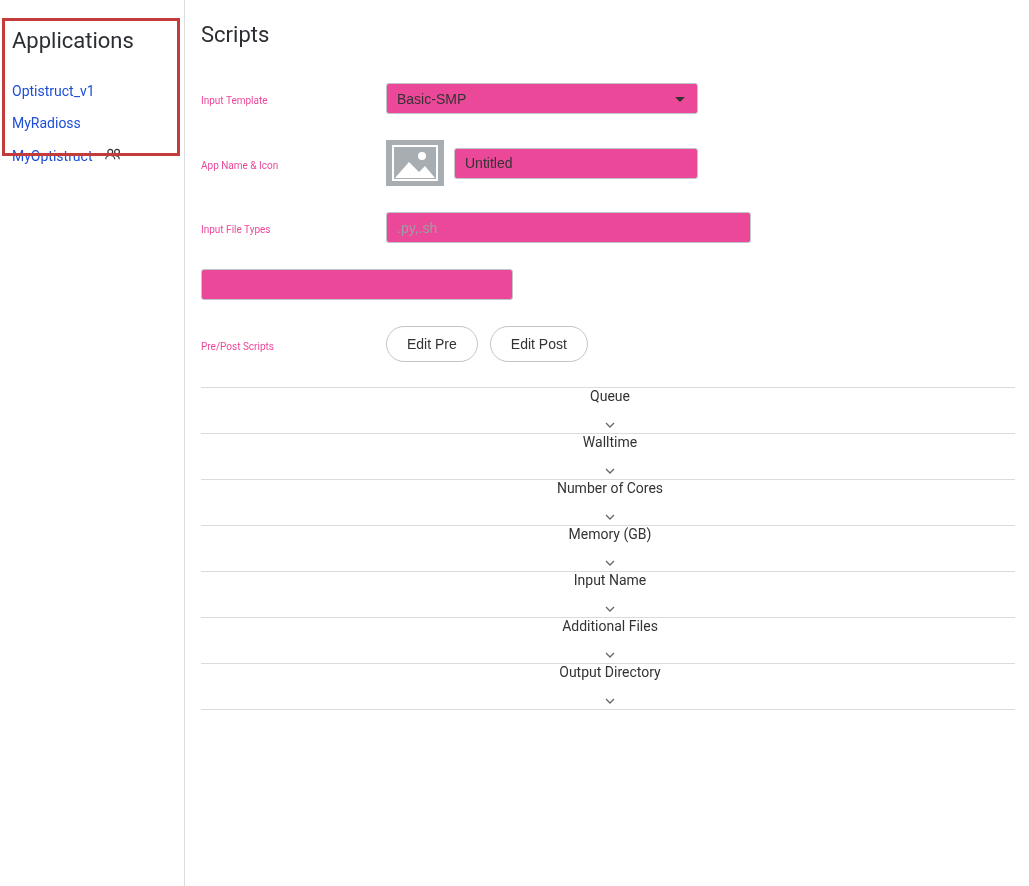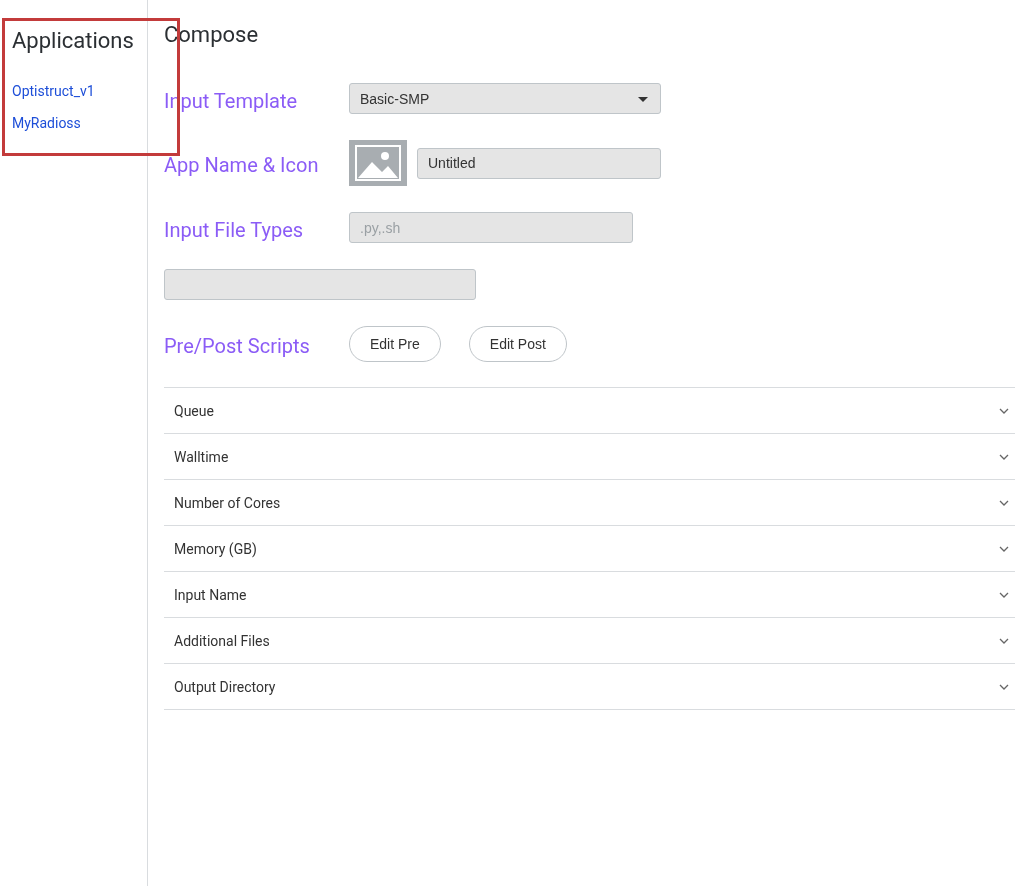--- a/index.html
+++ b/index.html
@@ -6,21 +6,21 @@
   body {
     font-family: -apple-system, BlinkMacSystemFont, "Segoe UI", Roboto, Helvetica, Arial, sans-serif;
     font-size: 14px;
     color: #333;
     background: #fff;
     width: 1029px;
     height: 886px;
     display: flex;
   }
   .sidebar {
-    width: 148px;
+    width: 185px;
     padding: 8px 0 0 10px;
     border-right: 1px solid #d9dcdf;
     position: relative;
   }
   .sidebar-hl {
     position: absolute;
     top: 18px;
     left: 2px;
     width: 178px;
     height: 138px;
@@ -52,37 +52,37 @@
     color: #2b2f33;
     margin-bottom: 36px;
   }
   .form-row {
     display: flex;
     align-items: center;
     margin-bottom: 26px;
   }
   .form-label {
     width: 185px;
-    font-size: 20px;
-    color: #8b5cf6;
+    font-size: 10px;
+    color: #ec4899;
     padding-top: 4px;
   }
   .select-wrap {
     position: relative;
     width: 312px;
   }
   .select-wrap select, .txt {
     width: 100%;
     height: 31px;
     border: 1px solid #bfc5c9;
     border-radius: 3px;
     padding: 0 10px;
     font-size: 14px;
     color: #333;
-    background: #e5e5e5;
+    background: #ec4899;
     -webkit-appearance: none;
     appearance: none;
   }
   .select-wrap .chev {
     position: absolute;
     right: 12px;
     top: 50%;
     transform: translateY(-50%);
     pointer-events: none;
   }
@@ -138,42 +138,54 @@
   .acc-item {
     border-top: 1px solid #d9dcdf;
     border-bottom: 1px solid #d9dcdf;
     margin-top: -1px;
     height: 47px;
     display: flex;
     align-items: center;
     justify-content: space-between;
     padding: 0 6px 0 10px;
     cursor: pointer;
+    flex-direction: column;
   }
   .acc-item span { font-size: 14px; color: #333; }
   .acc-chev svg { width: 10px; height: 10px; }
 </style>
 </head>
 <body>
 
 <aside class="sidebar">
   <div class="sidebar-hl"></div>
   <h2>Applications</h2>
   <ul class="app-list">
     <li class="app-item">
       <span>Optistruct_v1</span>
     </li>
     <li class="app-item">
       <span>MyRadioss</span>
     </li>
+    <li class="app-item">
+      <span>MyOptistruct</span>
+      <span class="share-icon">
+        <svg viewBox="0 0 24 16" fill="none" stroke="#333" stroke-width="1.6">
+          <circle cx="7" cy="5" r="3.2"></circle>
+          <path d="M1 15c0-3 3-5 6-5s6 2 6 5"></path>
+          <circle cx="16" cy="5" r="3.2"></circle>
+          <path d="M13.5 10.2c2.5-0.5 5.5 1.2 5.5 4.8"></path>
+        </svg>
+      </span>
+    </li>
   </ul>
 </aside>
 
 <main class="main">
-  <h1>Compose</h1>
+  <h1>Scripts</h1>
 
   <div class="form-row">
     <div class="form-label">Input Template</div>
     <div class="select-wrap">
       <select>
         <option>Basic-SMP</option>
       </select>
       <span class="chev">
         <svg width="12" height="8" viewBox="0 0 12 8">
             <path d="M1 1l5 5 5-5z" fill="#333"></path>
@@ -191,30 +203,30 @@
           <circle cx="30" cy="11" r="4" fill="#fff"></circle>
           <path d="M3 33 L17 17 L27 27 L33 21 L43 33 Z" fill="#fff"></path>
         </svg>
       </div>
       <input class="txt" style="width: 244px;" type="text" value="Untitled">
     </div>
   </div>
 
   <div class="form-row">
     <div class="form-label">Input File Types</div>
-    <input class="txt" style="width: 284px;" type="text" placeholder=".py,.sh">
+    <input class="txt" style="width: 365px;" type="text" placeholder=".py,.sh">
   </div>
 
   <div class="form-row">
     <input class="txt" style="width: 312px;" type="text">
   </div>
 
   <div class="form-row">
     <div class="form-label">Pre/Post Scripts</div>
-    <div style="display:flex; gap:28px;">
+    <div style="display:flex; gap:12px;">
       <button class="btn-pill">Edit Pre</button>
       <button class="btn-pill">Edit Post</button>
     </div>
   </div>
 
 
   <div class="accordion">
     <div class="acc-item">
       <span>Queue</span>
       <span class="acc-chev"><svg viewBox="0 0 10 10">

